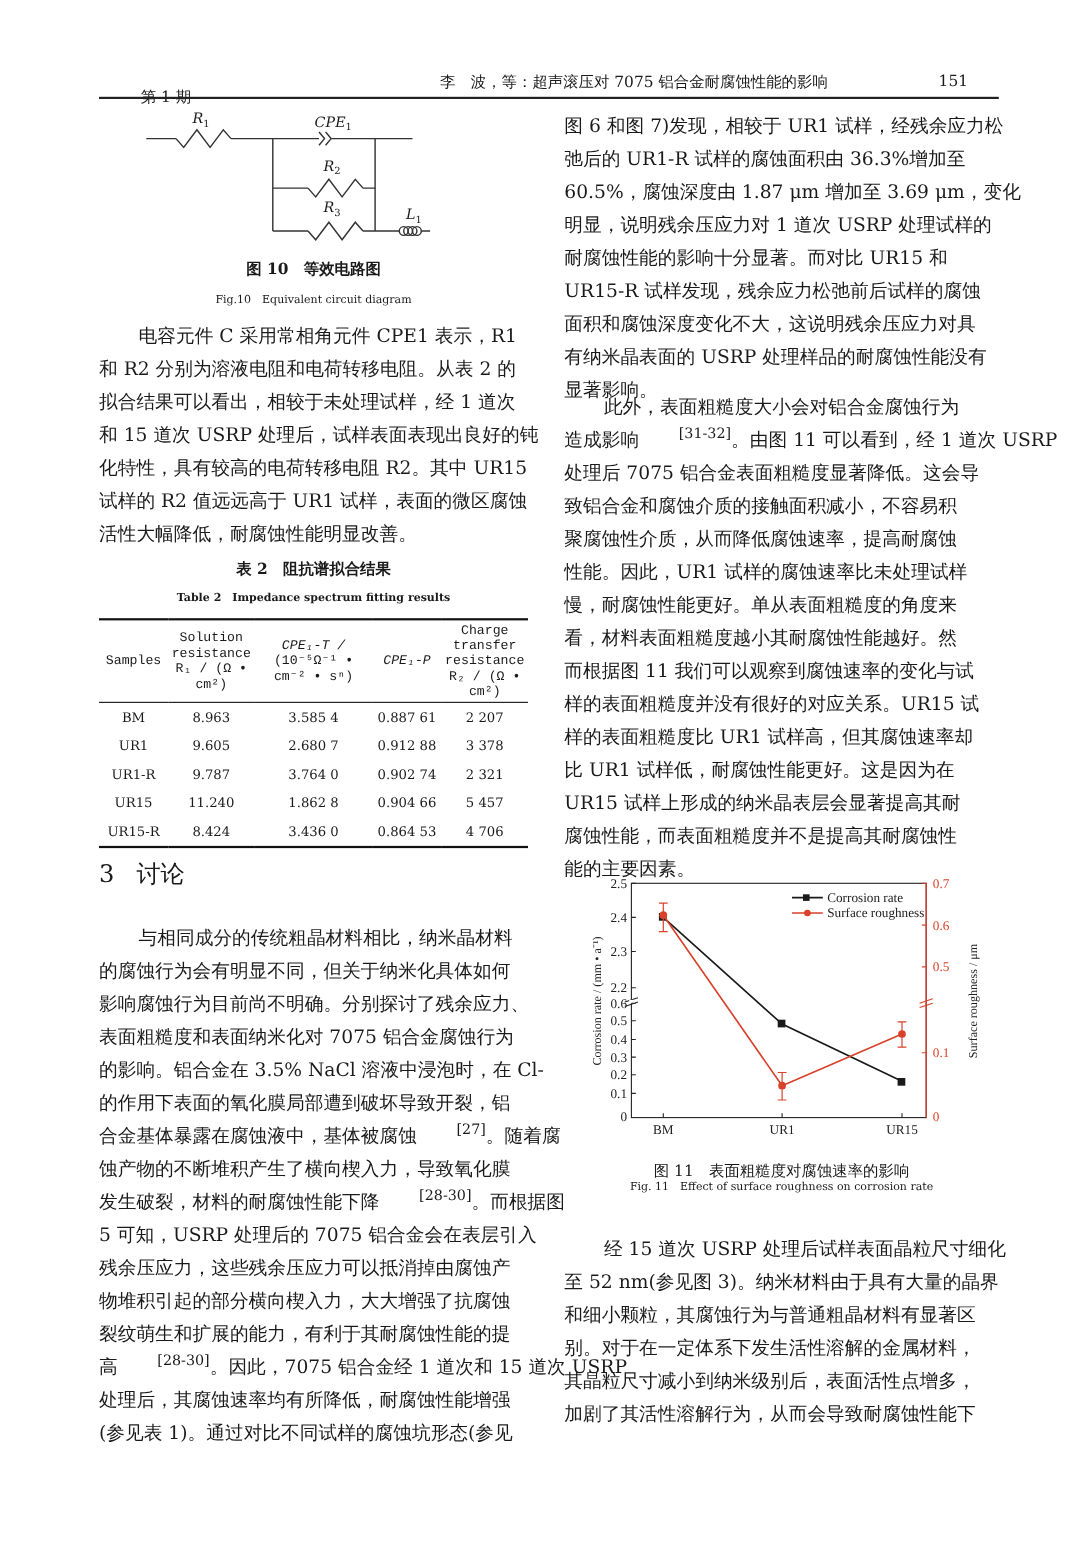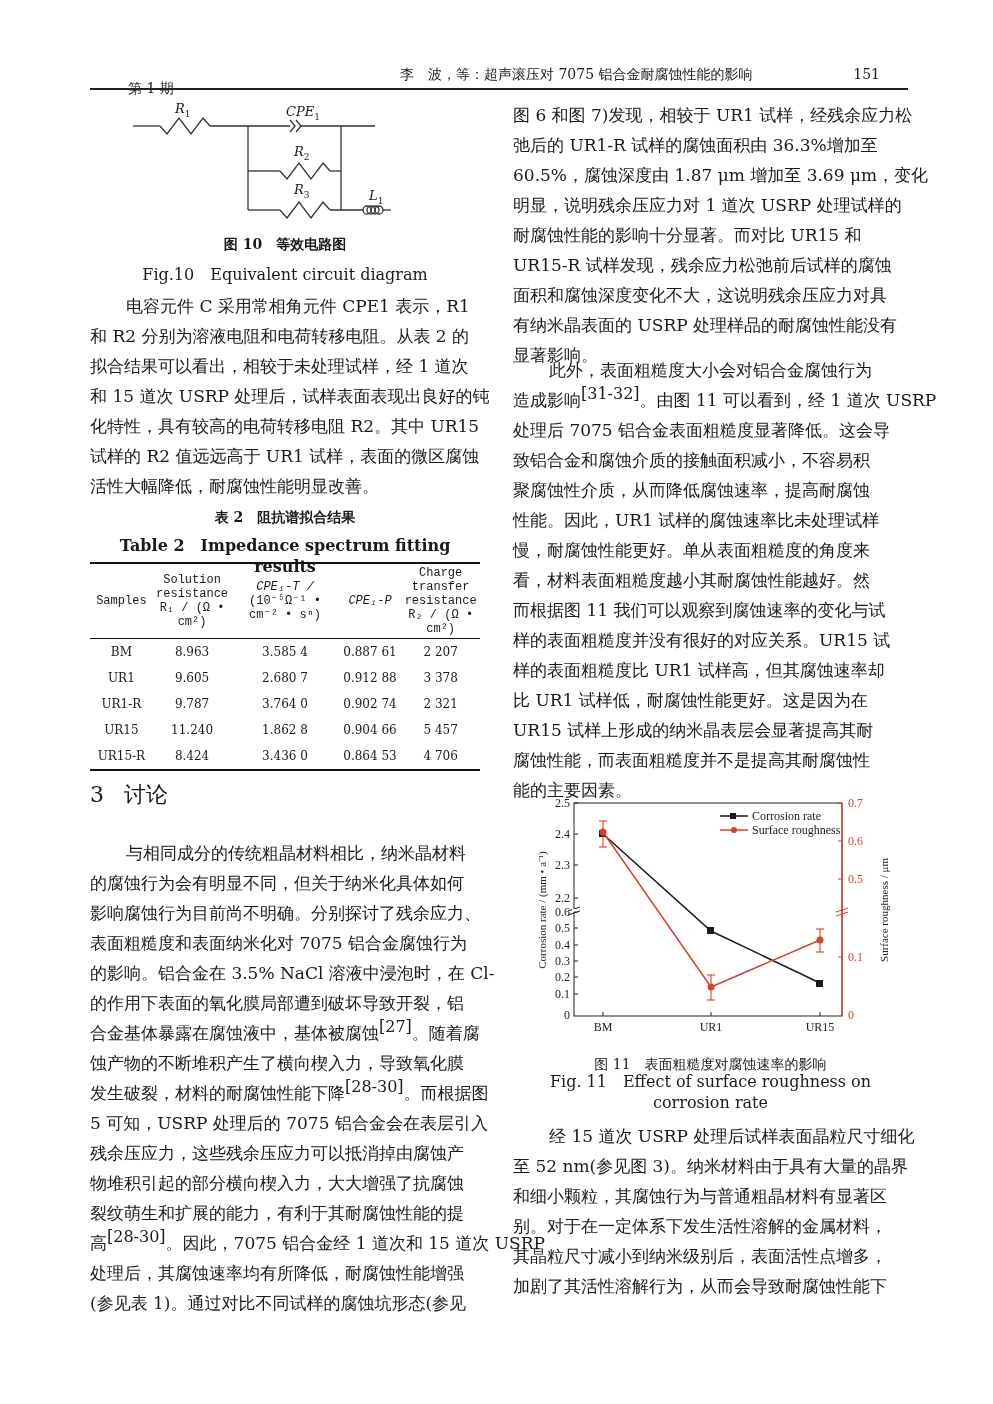--- a/index.html
+++ b/index.html
@@ -8,24 +8,24 @@
   .abs { position:absolute; }
   .header { left:90px; top:64px; width:818px; height:24px; font-size:14px; }
   .header .l { position:absolute; left:18px; top:16px;margin-left:20px; }
   .header .c { position:absolute; left:310px; top:2px; }
   .header .r { position:absolute; right:28px; top:2px; }
   .rule { position:absolute; left:90px; top:88px; width:818px; height:1.5px; background:#222; }
 
   .col { position:absolute; font-size:17px; line-height:30px; text-align:justify; }
   .col .line { display:block; white-space:nowrap; height:30px; }
   .indent { padding-left:36px; }
-  sup { font-size:16px; line-height:0; }
+  sup { font-size:13px; line-height:0;margin-left:36px; }
 
   .cap-cn { font-size:14px; text-align:center; position:absolute; }
-  .cap-en { font-size:16px; text-align:center; position:absolute; }
+  .cap-en { font-size:10px; text-align:center; position:absolute; }
   .bold { font-weight:bold; }
 
   table.t2 { position:absolute; left:90px; top:562px; width:390px; border-collapse:collapse; font-size:12px; }
   table.t2 th { font-weight:normal; border-top:2px solid #111; border-bottom:1px solid #111; padding:2px 2px; line-height:14px; vertical-align:middle;font-family:Liberation Mono, monospace; }
   table.t2 td { text-align:center; height:26px; padding:0 2px; }
   table.t2 tr:last-child td { border-bottom:2px solid #111; }
   .sec { position:absolute; left:90px; top:780px; font-size:22px; }
   .sec span.num { margin-right:20px; }
 </style>
 </head>

